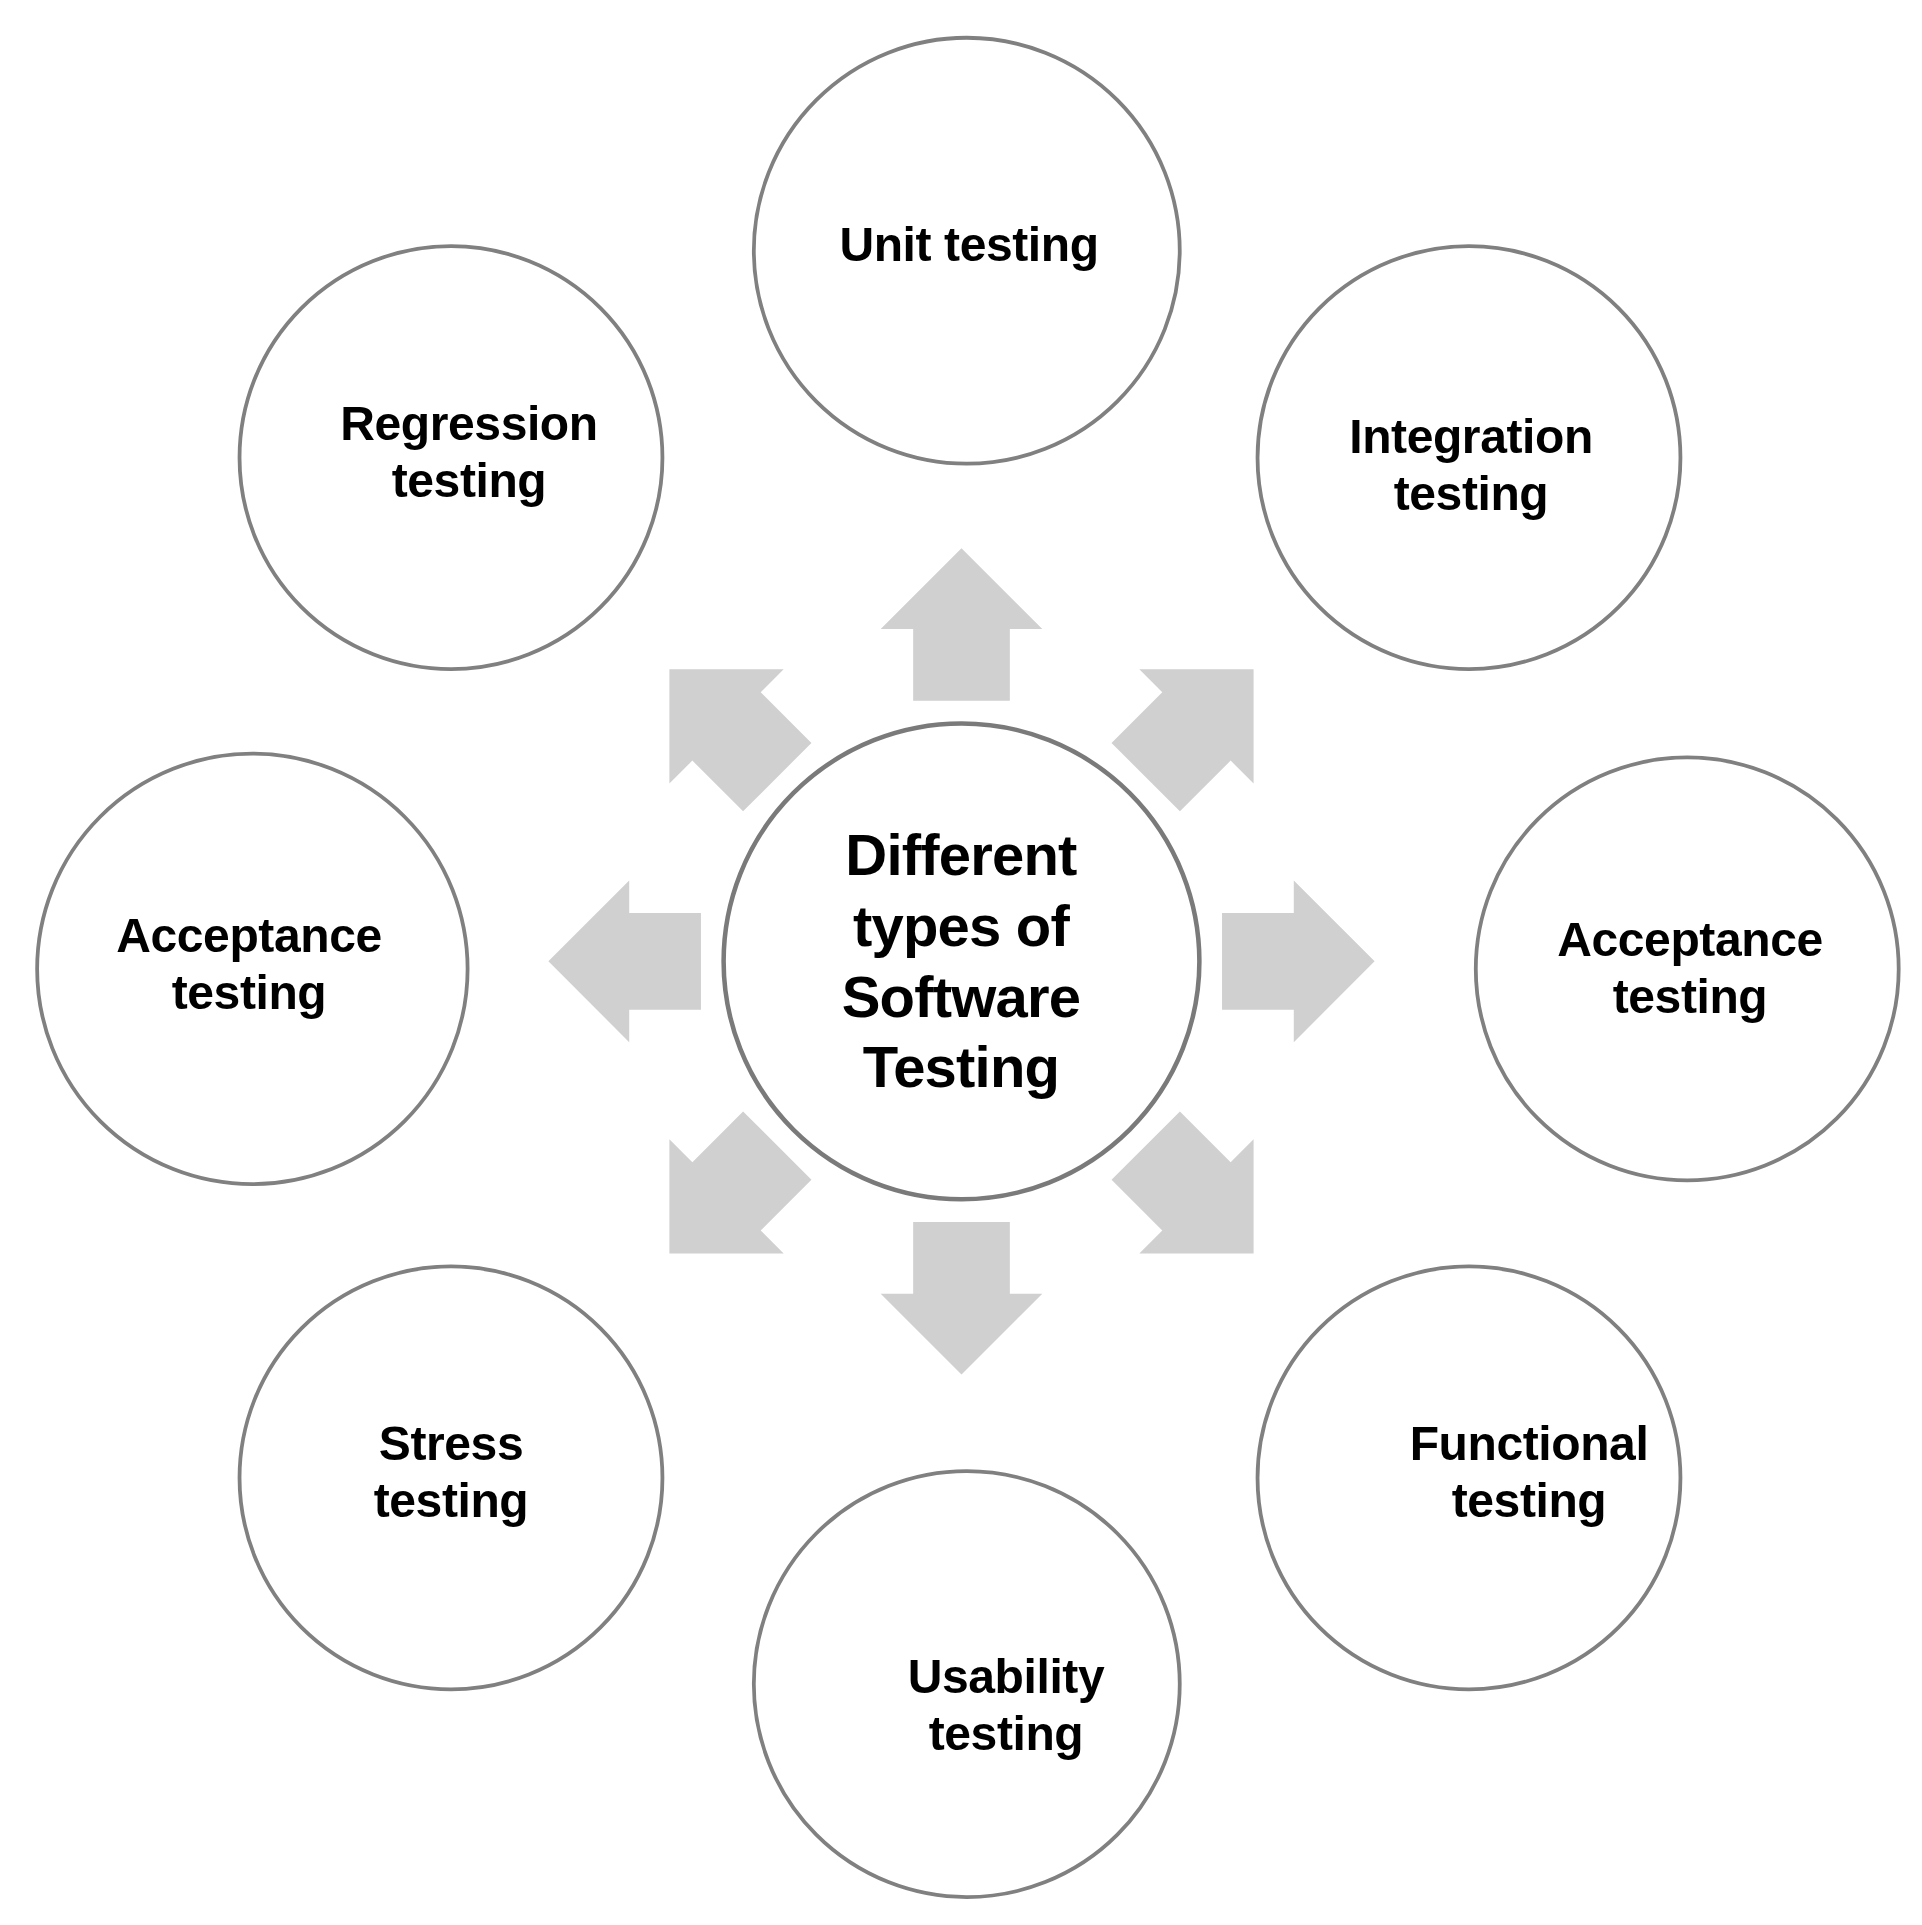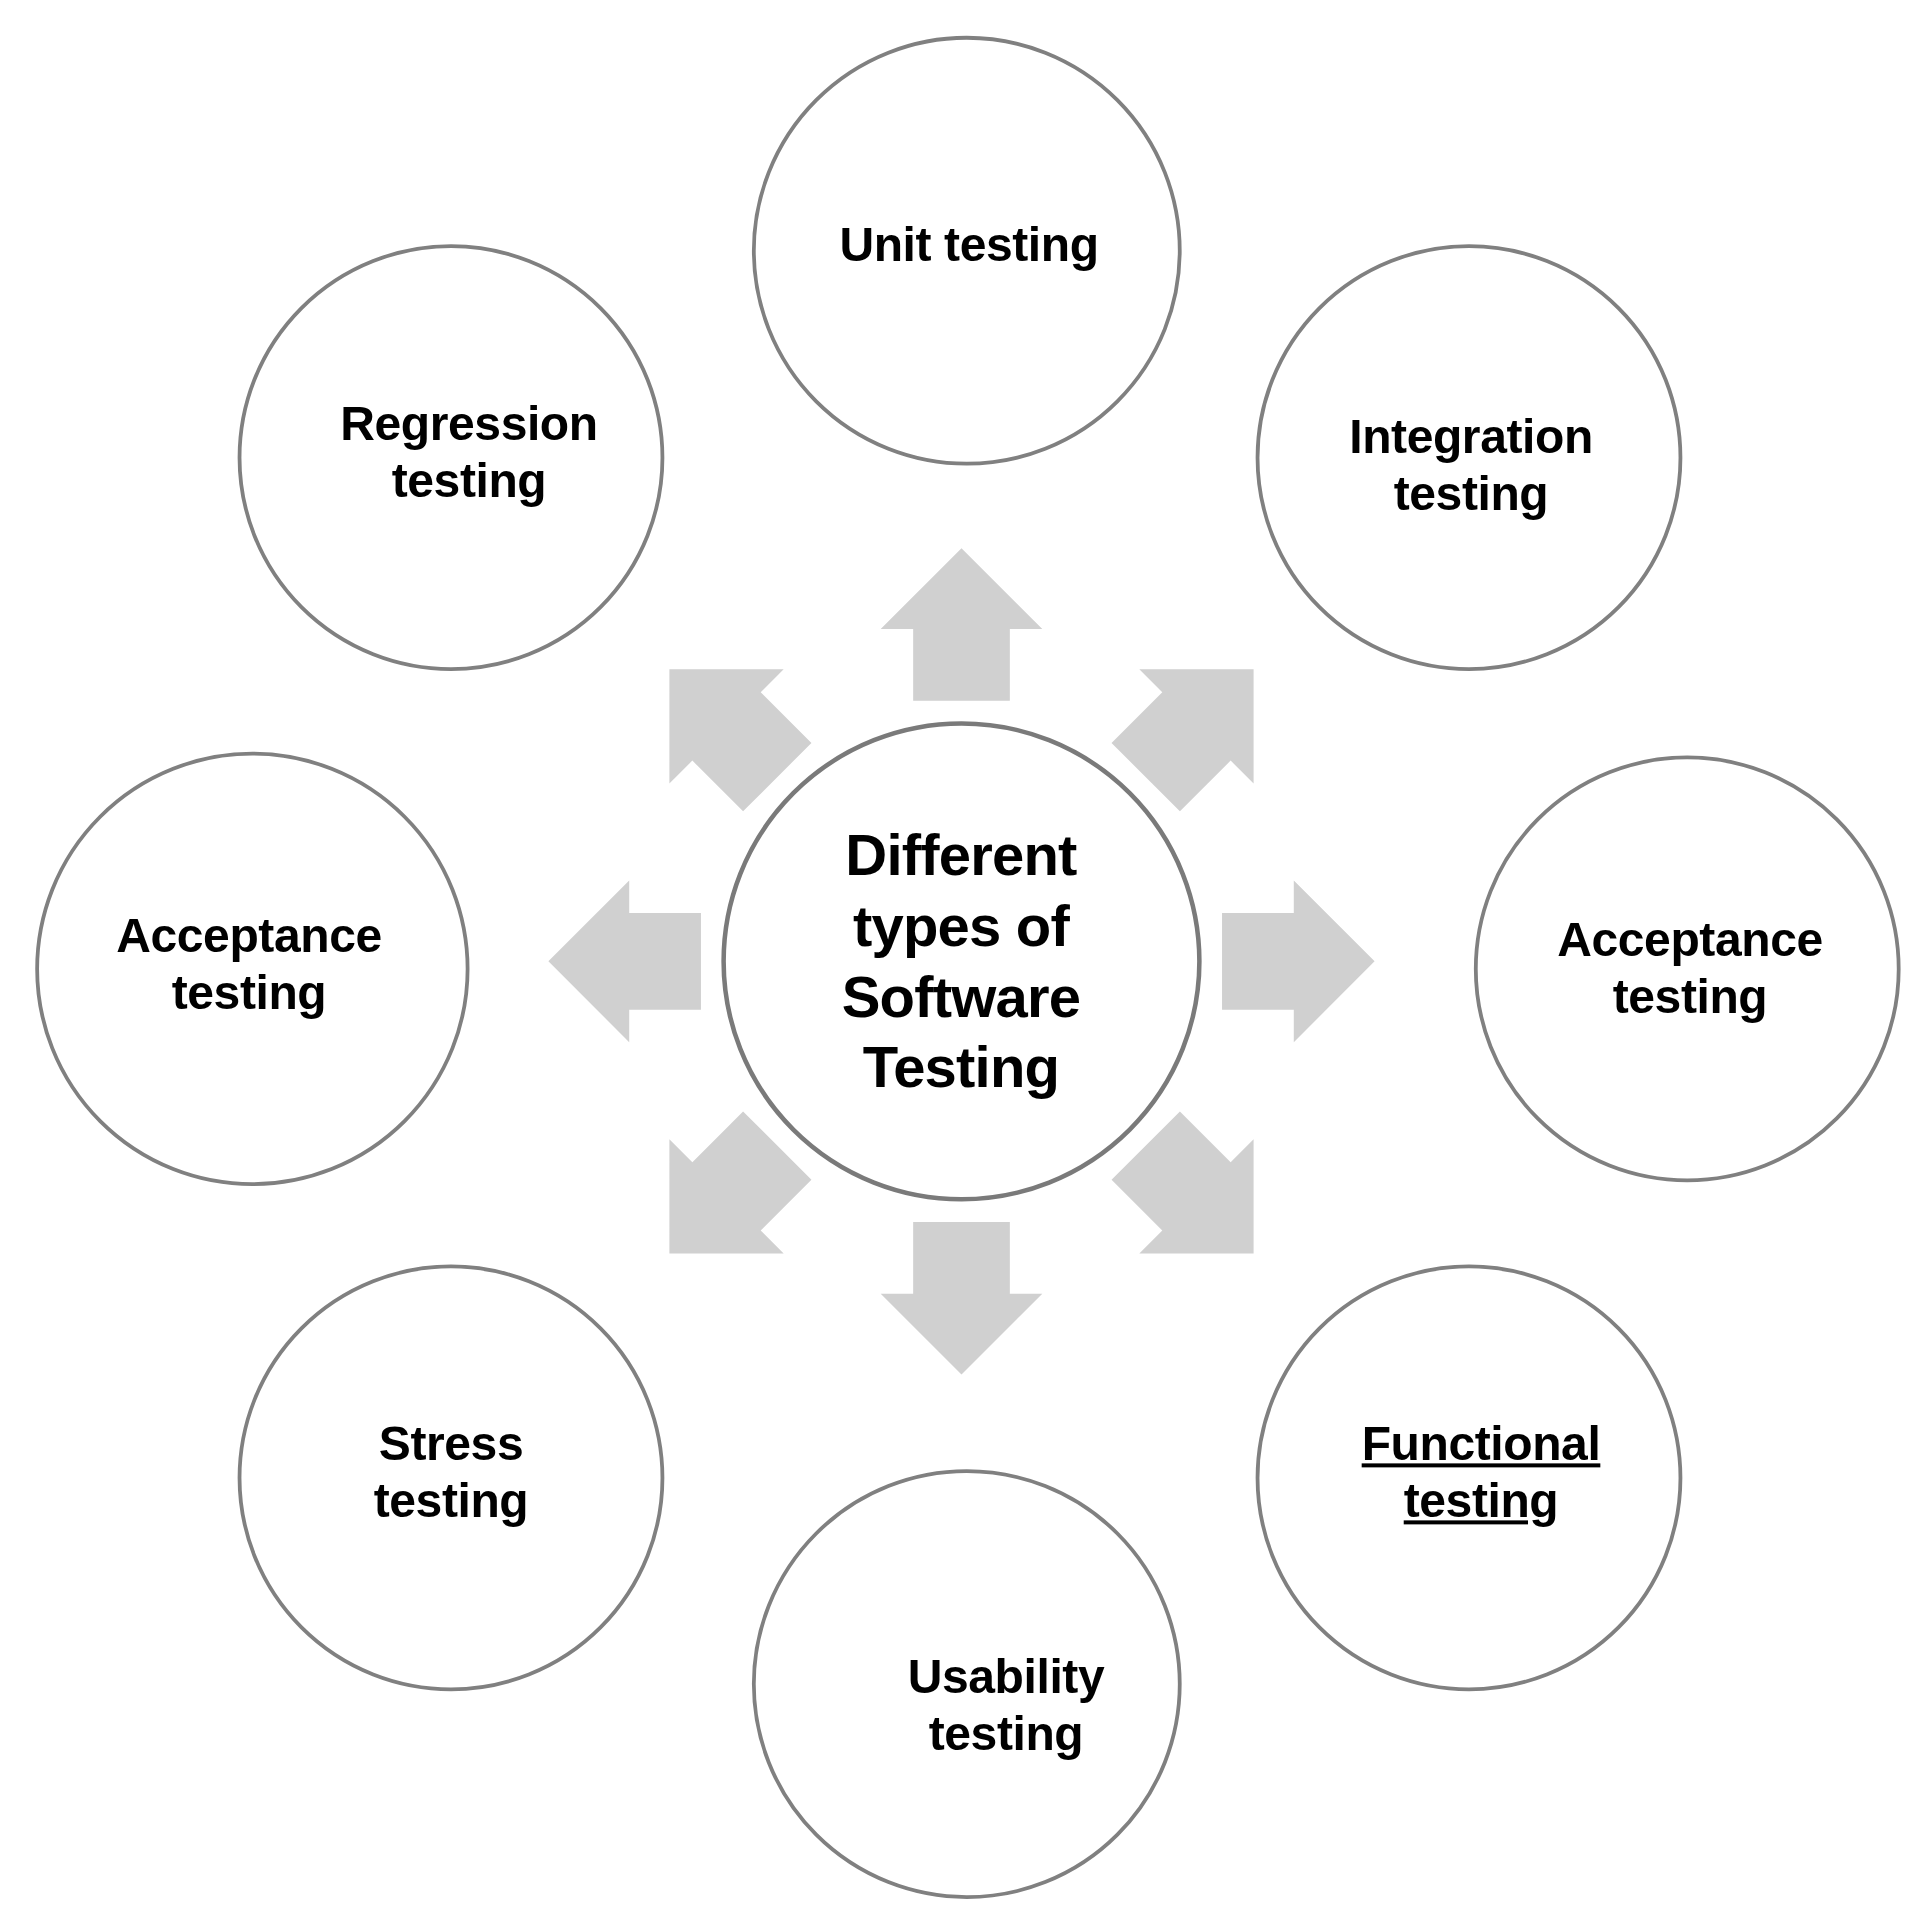--- a/index.html
+++ b/index.html
@@ -107,21 +107,21 @@
 Testing</div>
 
   <div class="node-label outer-label" style="left:969px; top:245px; width:378px;">Unit testing</div>
 
   <div class="node-label outer-label" style="left:1471px; top:466px; width:340px;">Integration
 testing</div>
 
   <div class="node-label outer-label" style="left:1690px; top:969px; width:340px;">Acceptance
 testing</div>
 
-  <div class="node-label outer-label" style="left:1481px; top:1473px; width:340px;text-decoration:underline;">Functional
+  <div class="node-label outer-label" style="left:1529px; top:1473px; width:340px;">Functional
 testing</div>
 
   <div class="node-label outer-label" style="left:1006px; top:1680px; width:340px;margin-top:26px;">Usability
 testing</div>
 
   <div class="node-label outer-label" style="left:451px; top:1473px; width:340px;">Stress
 testing</div>
 
   <div class="node-label outer-label" style="left:249px; top:965px; width:355px;">Acceptance
 testing</div>

